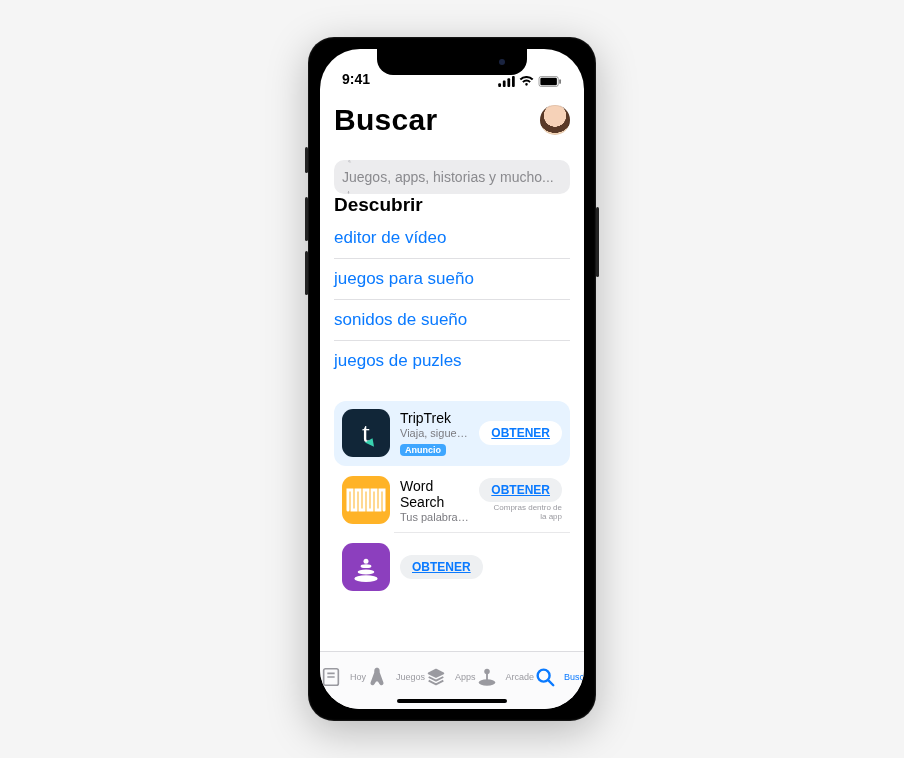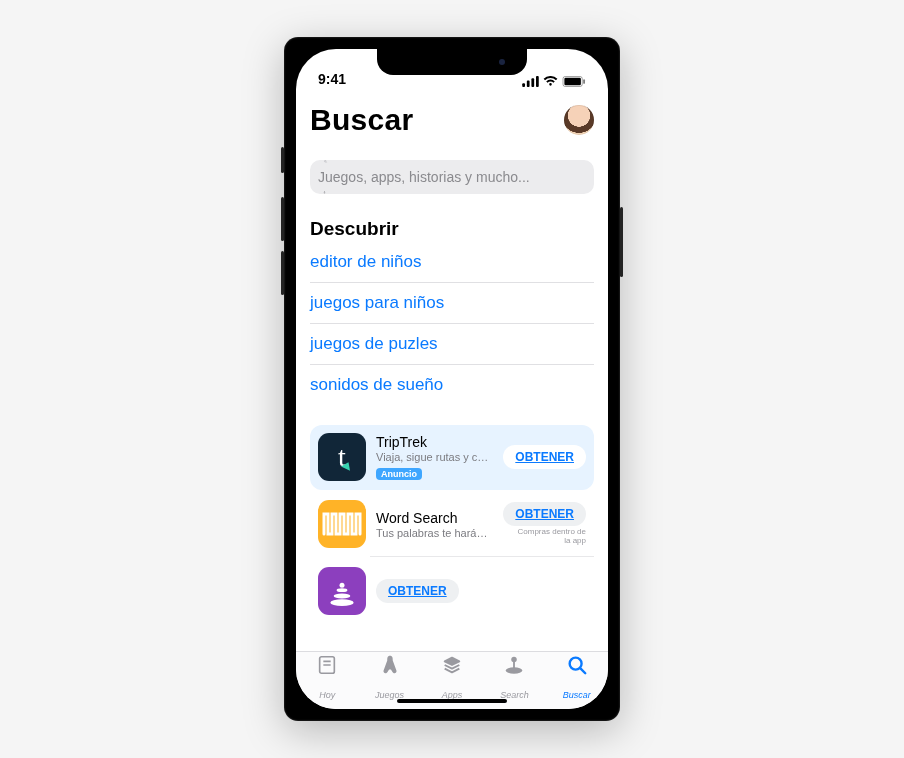--- a/index.html
+++ b/index.html
@@ -6,24 +6,24 @@
   body {
     width: 904px;
     height: 758px;
     background: #f5f5f5;
     display: flex;
     align-items: center;
     justify-content: center;
     font-family: -apple-system, "Helvetica Neue", Helvetica, Arial, sans-serif;
   }
   .phone {
-    width: 336px;
+    width: 288px;
     height: 684px;
     background: #000;
-    border-radius: 14px;
+    border-radius: 26px;
     padding: 12px;
     position: relative;
     box-shadow: 0 10px 40px rgba(0,0,0,.25), inset 0 0 2px rgba(255,255,255,.3);
   }
   .side-btn { position:absolute; background:#222; border-radius:2px; }
   .btn-l1 { left:-3px; top:110px; width:3px; height:26px; }
   .btn-l2 { left:-3px; top:160px; width:3px; height:44px; }
   .btn-l3 { left:-3px; top:214px; width:3px; height:44px; }
   .btn-r  { right:-3px; top:170px; width:3px; height:70px; }
   .screen {
@@ -94,21 +94,20 @@
   .search input {
     flex:1; border:0; background:transparent; outline:none;
     font-size: 14px; color:#333;
   }
   .search input::placeholder{ color:#8a8a8e; }
   .mag { width:15px; height:15px; }
   .mic { width:13px; height:17px; }
   .section-h {
     font-size: 19px;
     font-weight: 700;
-    margin-top: 24px;
     margin-bottom: 4px;
   }
   .disc-list { }
   .disc-item {
     border-top: 1px solid #e0e0e3;
     padding: 10px 0;
     color: #0a7aff;
     font-size: 17px;
     cursor: pointer;
   }
@@ -158,24 +157,23 @@
   .card.promoted .getbtn{ background:#fff; }
   .iap { font-size:8px; color:#9a9aa0; text-align:right; line-height:1.1; max-width:72px;}
   .tabbar {
     height: 58px;
     border-top: 1px solid #dcdce0;
     background: #fbfbfc;
     display:flex;
     padding-bottom: 8px;
   }
   .tab {
-    flex:1; display:flex; flex-direction:column; align-items:center; justify-content:center;
-    gap:14px; cursor:pointer;
+    flex:1; display:flex; flex-direction:row; align-items:center; justify-content:center;
+    gap:8px; cursor:pointer;
     color:#9a9aa0;
-    font-style:italic;
   }
   .tab.active{ color:#0a7aff; }
   .tab-label { font-size:9px; font-weight:500; }
   .tab svg { width:22px; height:22px; }
   .home-ind {
     position:absolute; bottom:6px; left:50%; transform:translateX(-50%);
     width:110px; height:4px; background:#000; border-radius:3px;
   }
 </style>
 </head>
@@ -224,24 +222,24 @@
         <input type="text" placeholder="Juegos, apps, historias y mucho..." style="">
         <svg class="mic" viewBox="0 0 12 18" fill="#8a8a8e">
             <rect x="3.5" y="1" width="5" height="9" rx="2.5"></rect>
             <path d="M1 8a5 5 0 0010 0" fill="none" stroke="#8a8a8e" stroke-width="1.3"></path>
             <line x1="6" y1="13" x2="6" y2="17" stroke="#8a8a8e" stroke-width="1.3"></line>
           </svg>
       </div>
 
       <div class="section-h">Descubrir</div>
       <div class="disc-list">
-        <div class="disc-item">editor de niños</div>
-        <div class="disc-item">juegos para niños</div>
+        <div class="disc-item">editor de vídeo</div>
+        <div class="disc-item">juegos para sueño</div>
+        <div class="disc-item">sonidos de sueño</div>
         <div class="disc-item">juegos de puzles</div>
-        <div class="disc-item">sonidos de sueño</div>
       </div>
 
       <div class="sugg">
 
         <div class="card promoted">
           <div class="appicon ic-triptrek">
               <span>t</span>
             </div>
           <div class="appmeta">
             <div class="appname">TripTrek</div>
@@ -306,21 +304,21 @@
             <path d="M4 8l8-4 8 4-8 4z"></path>
           </svg>
         <span class="tab-label">Apps</span>
       </div>
       <div class="tab">
         <svg viewBox="0 0 24 24" fill="currentColor">
             <ellipse cx="12" cy="18" rx="9" ry="3.5"></ellipse>
             <rect x="11" y="7" width="2" height="10"></rect>
             <circle cx="12" cy="6" r="3"></circle>
           </svg>
-        <span class="tab-label">Search</span>
+        <span class="tab-label">Arcade</span>
       </div>
       <div class="tab active">
         <svg viewBox="0 0 24 24" fill="none" stroke="currentColor" stroke-width="2.6" stroke-linecap="round">
             <circle cx="10.5" cy="10.5" r="6.5"></circle>
             <line x1="16" y1="16" x2="21" y2="21"></line>
           </svg>
         <span class="tab-label">Buscar</span>
       </div>
     </div>
 

